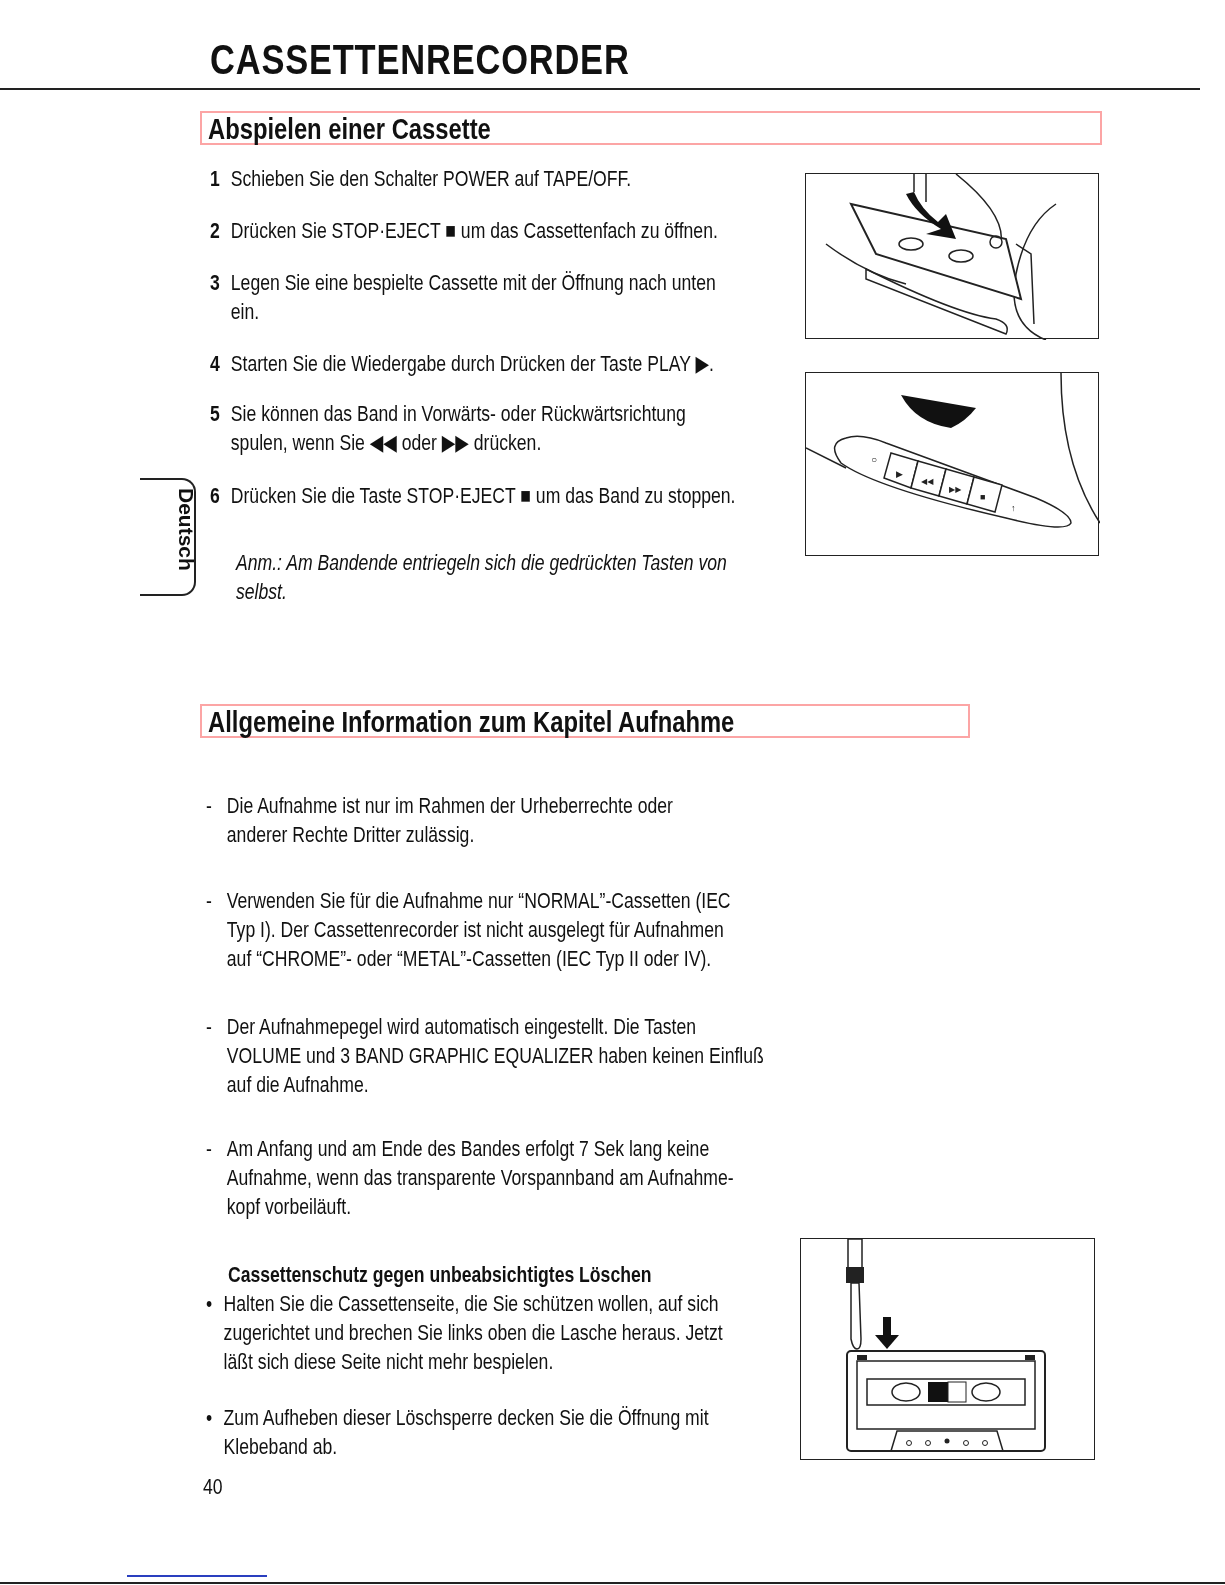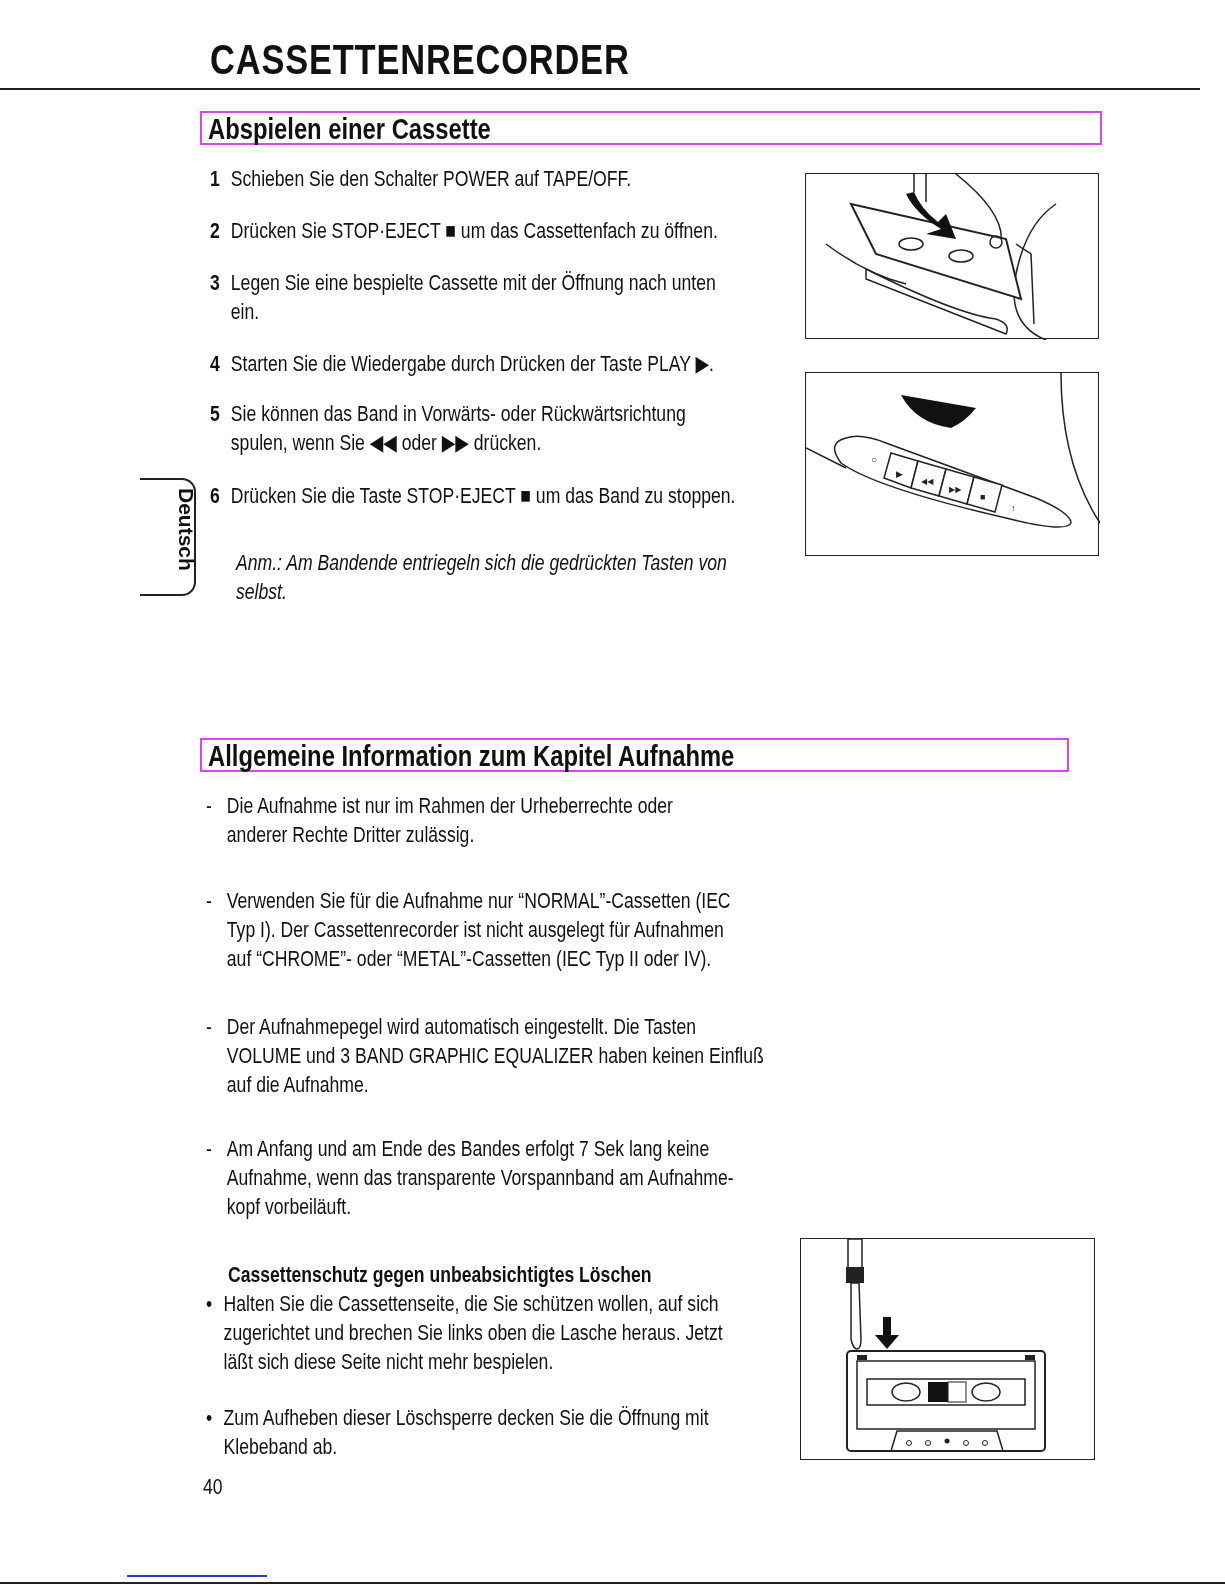--- a/index.html
+++ b/index.html
@@ -8,21 +8,21 @@
     font-family: "Liberation Sans", sans-serif; color: #111;
   }
   .abs { position: absolute; }
   .page-title {
     left: 210px; top: 36px; font-size: 42px; font-weight: bold;
     letter-spacing: 1px; transform: scaleX(0.82); transform-origin: left top;
     white-space: nowrap;
   }
   .title-rule { left: 0; top: 88px; width: 1200px; height: 0; border-top: 2px solid #222; }
   .section-box {
-    border: 2px solid #d946ef; height: 34px; box-sizing: border-box;
+    border: 2px solid #fca5a5; height: 34px; box-sizing: border-box;
   }
   .section-box span {
     position: absolute; left: 6px; top: 0px; font-size: 29px; font-weight: bold;
     transform: scaleX(0.82); transform-origin: left top; white-space: nowrap; line-height: 32px;
   }
   .txt {
     font-size: 22px; line-height: 29px; transform: scaleX(0.80); transform-origin: left top;
     white-space: nowrap;
   }
   .step-num { font-weight: bold; display: inline-block; width: 26px; }
@@ -113,21 +113,21 @@
     </g>
     <text x="65" y="90" font-size="10" font-family="Liberation Sans, sans-serif" fill="#222">○</text>
     <text x="90" y="104" font-size="9" font-family="Liberation Sans, sans-serif" fill="#222">▶</text>
     <text x="115" y="111" font-size="8" font-family="Liberation Sans, sans-serif" fill="#222">◀◀</text>
     <text x="143" y="119" font-size="8" font-family="Liberation Sans, sans-serif" fill="#222">▶▶</text>
     <text x="174" y="127" font-size="9" font-family="Liberation Sans, sans-serif" fill="#222">■</text>
     <text x="205" y="138" font-size="9" font-family="Liberation Sans, sans-serif" fill="#222">↑</text>
   </svg>
 </div>
 
-<div class="abs section-box" style="left:200px; top:738px; width:869px;padding-left:29px;">
+<div class="abs section-box" style="left:200px; top:704px; width:770px;padding-left:29px;">
   <span>Allgemeine Information zum Kapitel Aufnahme</span>
 </div>
 
 <div class="abs txt" style="left:206px; top:791px;">
   <div><span class="step-num" style="font-weight:normal;">-</span><span>Die Aufnahme ist nur im Rahmen der Urheberrechte oder</span></div>
   <div class="indent">anderer Rechte Dritter zulässig.</div>
 </div>
 <div class="abs txt" style="left:206px; top:886px;">
   <div><span class="step-num" style="font-weight:normal;">-</span><span>Verwenden Sie für die Aufnahme nur “NORMAL”-Cassetten (IEC</span></div>
   <div class="indent">Typ I). Der Cassettenrecorder ist nicht ausgelegt für Aufnahmen</div>

